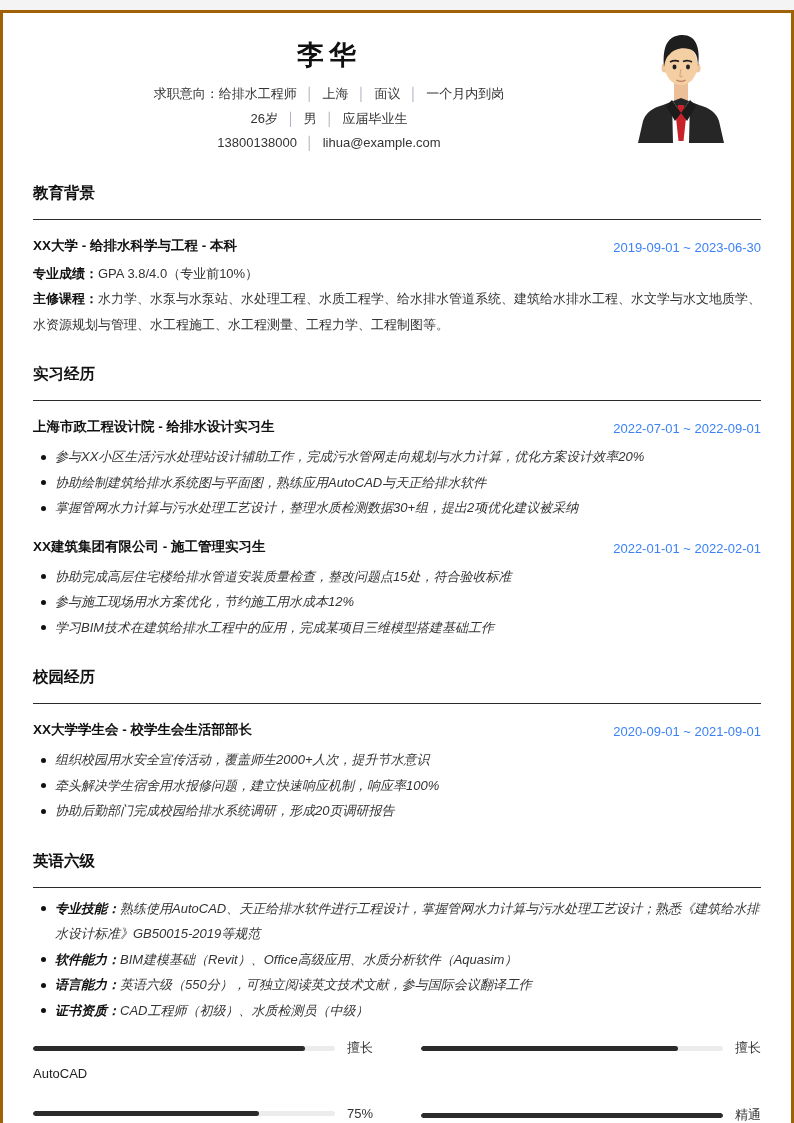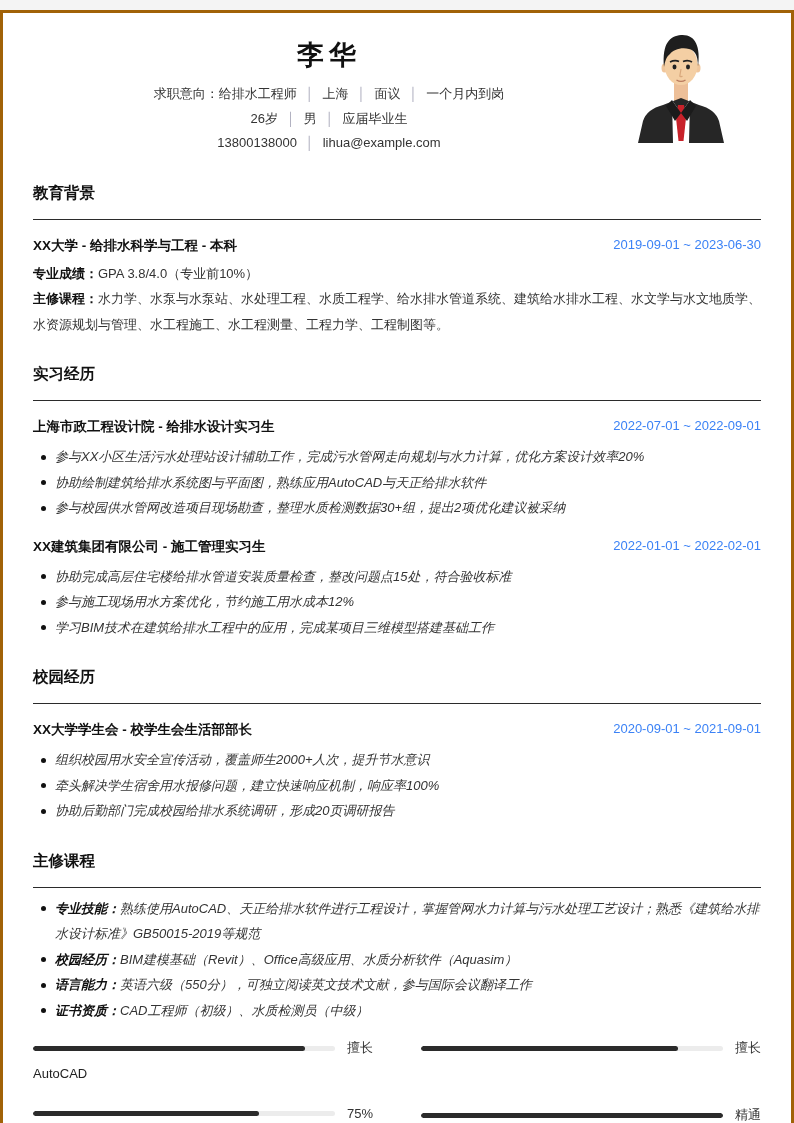--- a/index.html
+++ b/index.html
@@ -12,21 +12,21 @@
   .header-text { width:592px; text-align:center; }
   .name { font-size:27px; font-weight:700; color:#111; letter-spacing:5px; margin-bottom:9px; }
   .info-line { font-size:13px; color:#333; line-height:23.5px; white-space:nowrap; }
   .sep { color:#aab; margin:0 9px; font-size:12.5px; }
   .photo { position:absolute; top:12px; right:36px; width:88px; height:118px; overflow:hidden; background:#fff; }
   .photo svg { display:block; width:100%; height:100%; }
   
   section { margin-top:27px; }
   .sec-title { font-size:15.5px; font-weight:700; color:#111; padding-bottom:15px;
                border-bottom:1.5px solid #2b2b2b; margin-bottom:4px; }
-  .entry-head { display:flex; justify-content:space-between; align-items:flex-start; margin-top:17px; }
+  .entry-head { display:flex; justify-content:space-between; align-items:flex-end; margin-top:17px; }
   .entry-title { font-weight:700; font-size:13.5px; color:#111; }
   .entry-date { font-size:13px; color:#3b82f6; font-weight:400; }
   .kv-line { font-size:13px; line-height:25.5px; color:#333; }
   .kv-line:first-of-type { margin-top:6px; }
   .kv-label { font-weight:700; color:#111; }
   ul.bullets { list-style:none; margin-top:8px;font-style:italic; }
   ul.bullets li { position:relative; padding-left:22px; font-size:13px; line-height:25.5px; color:#333; }
   ul.bullets li::before { content:''; position:absolute; left:8px; top:10.5px; width:5px; height:5px;
                           border-radius:50%; background:#111; }
   
@@ -87,21 +87,21 @@
       </section>
       <section class="section">
         <h2 class="sec-title">实习经历</h2>
         <div class="entry-head">
           <span class="entry-title">上海市政工程设计院 - 给排水设计实习生</span>
           <span class="entry-date">2022-07-01 ~ 2022-09-01</span>
         </div>
         <ul class="bullets">
           <li>参与XX小区生活污水处理站设计辅助工作，完成污水管网走向规划与水力计算，优化方案设计效率20%</li>
           <li>协助绘制建筑给排水系统图与平面图，熟练应用AutoCAD与天正给排水软件</li>
-          <li>参与校园供水管网改造项目现场勘查，整理水质检测数据30+组，提出2项优化建议被采纳</li>
+          <li>掌握管网水力计算与污水处理工艺设计，整理水质检测数据30+组，提出2项优化建议被采纳</li>
         </ul>
         <div class="entry-head">
           <span class="entry-title">XX建筑集团有限公司 - 施工管理实习生</span>
           <span class="entry-date">2022-01-01 ~ 2022-02-01</span>
         </div>
         <ul class="bullets">
           <li>协助完成高层住宅楼给排水管道安装质量检查，整改问题点15处，符合验收标准</li>
           <li>参与施工现场用水方案优化，节约施工用水成本12%</li>
           <li>学习BIM技术在建筑给排水工程中的应用，完成某项目三维模型搭建基础工作</li>
         </ul>
@@ -112,24 +112,24 @@
           <span class="entry-title">XX大学学生会 - 校学生会生活部部长</span>
           <span class="entry-date">2020-09-01 ~ 2021-09-01</span>
         </div>
         <ul class="bullets">
           <li>组织校园用水安全宣传活动，覆盖师生2000+人次，提升节水意识</li>
           <li>牵头解决学生宿舍用水报修问题，建立快速响应机制，响应率100%</li>
           <li>协助后勤部门完成校园给排水系统调研，形成20页调研报告</li>
         </ul>
       </section>
       <section class="section">
-        <h2 class="sec-title">主修课程</h2>
+        <h2 class="sec-title">英语六级</h2>
         <ul class="bullets">
           <li><strong class="kv-label">专业技能：</strong><span class="kv-text">熟练使用AutoCAD、天正给排水软件进行工程设计，掌握管网水力计算与污水处理工艺设计；熟悉《建筑给水排水设计标准》GB50015-2019等规范</span></li>
-          <li><strong class="kv-label">校园经历：</strong><span class="kv-text">BIM建模基础（Revit）、Office高级应用、水质分析软件（Aquasim）</span></li>
+          <li><strong class="kv-label">软件能力：</strong><span class="kv-text">BIM建模基础（Revit）、Office高级应用、水质分析软件（Aquasim）</span></li>
           <li><strong class="kv-label">语言能力：</strong><span class="kv-text">英语六级（550分），可独立阅读英文技术文献，参与国际会议翻译工作</span></li>
           <li><strong class="kv-label">证书资质：</strong><span class="kv-text">CAD工程师（初级）、水质检测员（中级）</span></li>
         </ul>
         <div class="skill-grid">
           <div class="skill">
             <div class="skill-row">
               <div class="track" style="background: rgb(236, 236, 236);">
                 <div class="fill" style="width: 90%; background: rgb(43, 43, 43);"></div>
               </div>
               <span class="level">擅长</span>

